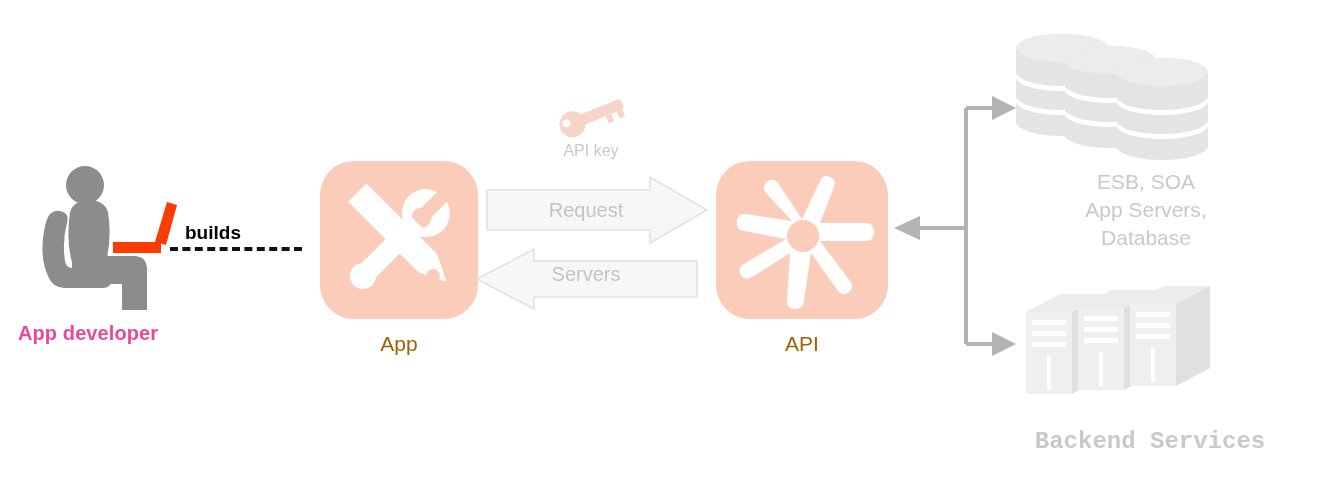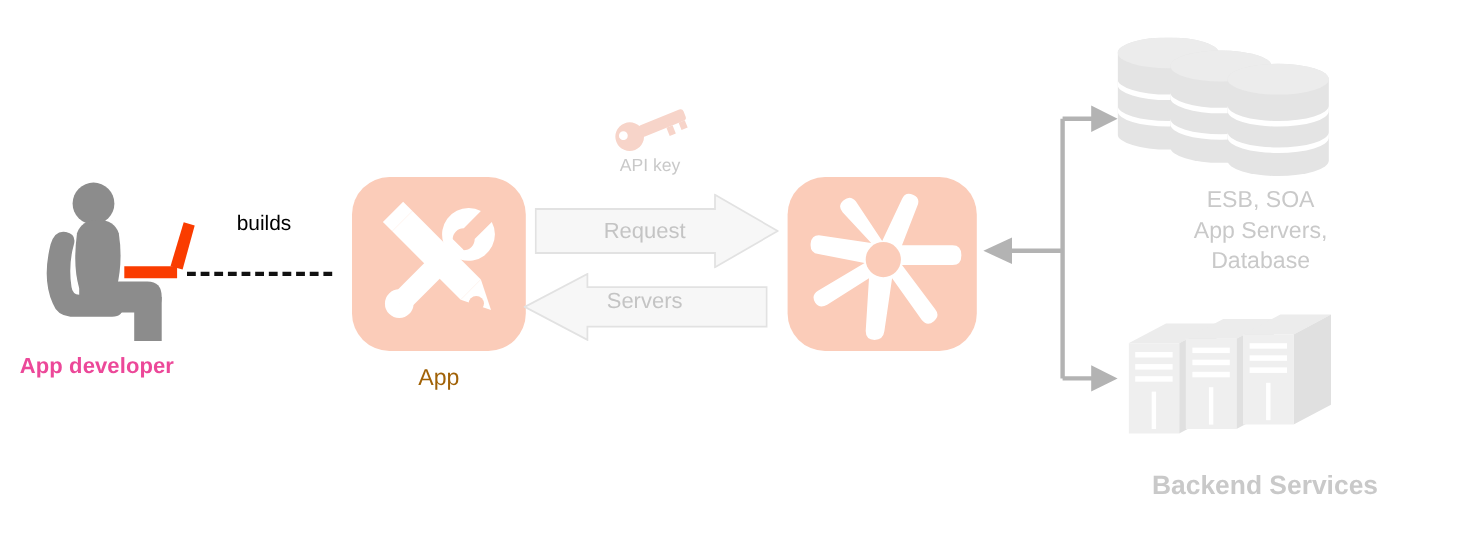--- a/index.html
+++ b/index.html
@@ -26,25 +26,25 @@
     left: 18px; top: 322px;
     font-size: 20px;
     font-weight: bold;
     color: #ec4899;
     letter-spacing: 0.1px;
     white-space: nowrap;
   }
 
   
   #builds-label {
-    left: 185px; top: 193px;
+    left: 185px; top: 222px;
     width: 110px;
-    text-align: center;
+    text-align: left;
     font-size: 19px;
-    font-weight: normal;
+    font-weight: bold;
     color: #000000;
   }
   #builds-dash {
     left: 170px; top: 247px;
     width: 132px; height: 0;
     border-top: 4px dashed #111111;
   }
 
   
   .tile {
@@ -102,20 +102,21 @@
     color: #c9c9c9;
   }
   #backend-title {
     left: 1000px; top: 428px;
     width: 300px;
     text-align: center;
     font-size: 24px;
     font-weight: bold;
     color: #c9c9c9;
     white-space: nowrap;
+    font-family: Liberation Mono, monospace;
   }
 </style>
 </head>
 <body>
 
 <div id="canvas">
 
   <div class="abs" id="developer-group">
     <svg width="170" height="150" viewBox="0 0 170 150" xmlns="http://www.w3.org/2000/svg">
 
@@ -197,20 +198,21 @@
                  L88 140 q-1 8 -9 8 q-8 0 -8 -8 L74 92
                  L36 116 q-7 4 -11 -2 q-4 -7 3 -11 L70 78
                  L28 70 q-8 -1 -7 -10 q1 -8 9 -7 L76 60
                  L50 32 q-5 -6 1 -11 q6 -5 11 1 Z"></path>
       </g>
 
       <circle cx="87" cy="75" r="16" fill="#fbccb9"></circle>
       <circle cx="87" cy="75" r="16" fill="none" stroke="#ffffff" stroke-width="0"></circle>
     </svg>
   </div>
+  <div class="abs tile-caption" id="api-caption">API</div>
 
   <div class="abs" id="backend-connectors">
     <svg width="130" height="272" viewBox="0 0 130 272" xmlns="http://www.w3.org/2000/svg">
       <g stroke="#b3b3b3" stroke-width="4" fill="none">
 
         <path d="M78 20 L78 256"></path>
 
         <path d="M78 20 L105 20"></path>
 
         <path d="M78 256 L105 256"></path>

